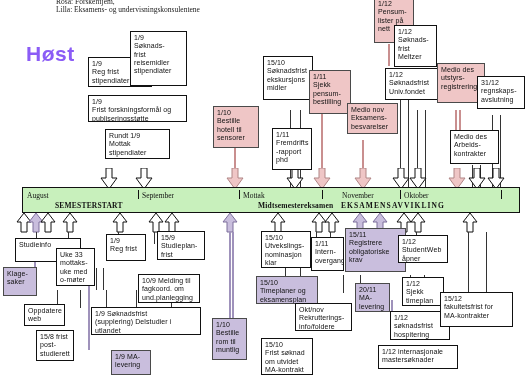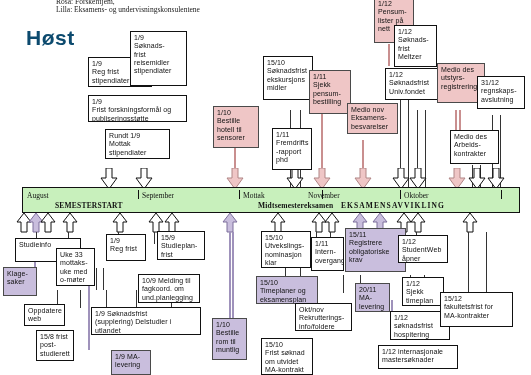--- a/index.html
+++ b/index.html
@@ -19,21 +19,22 @@
     line-height:8.5px;
     color:#1a1a1a;
     white-space:nowrap;
   }
   .title{
     position:absolute;
     font-family:"Liberation Sans", sans-serif;
     font-weight:bold;
     font-size:21px;
     letter-spacing:0.5px;
-    color:#0c4a6e;
+    color:#8b5cf6;
+    margin-top:16px;
   }
   
   .box{
     position:absolute;
     box-sizing:border-box;
     border:1px solid #111;
     font-size:7px;
     line-height:8.3px;
     padding:2px 3px 1px 3px;
     overflow:hidden;
@@ -238,21 +239,21 @@
   <div class="band" style="left:22px;top:187px;width:498px;height:26px;">
     <div class="divider" style="left:115px;"></div>
     <div class="divider" style="left:216px;"></div>
     <div class="divider" style="left:299px;"></div>
     <div class="divider" style="left:377px;"></div>
     <div class="divider" style="left:478px;"></div>
 
     <div class="month" style="left:4px;">August</div>
     <div class="month" style="left:119px;">September</div>
     <div class="month" style="left:220px;">Mottak</div>
-    <div class="month" style="left:285px;">November</div>
+    <div class="month" style="left:319px;">November</div>
     <div class="month" style="left:381px;">Oktober</div>
 
     <div class="phase" style="left:32px;">SEMESTERSTART</div>
     <div class="phase" style="left:235px;">Midtsemestereksamen</div>
     <div class="phase spaced" style="left:318px;">EKSAMENSAVVIKLING</div>
   </div>
 
   <div class="barrow" style="left:16px;top:213px;">
     <svg width="16" height="20" viewBox="0 0 16 20">
         <polygon points="8,0 15,9 11,9 11,19 5,19 5,9 1,9" fill="#fff" stroke="#111" stroke-width="1"></polygon>

